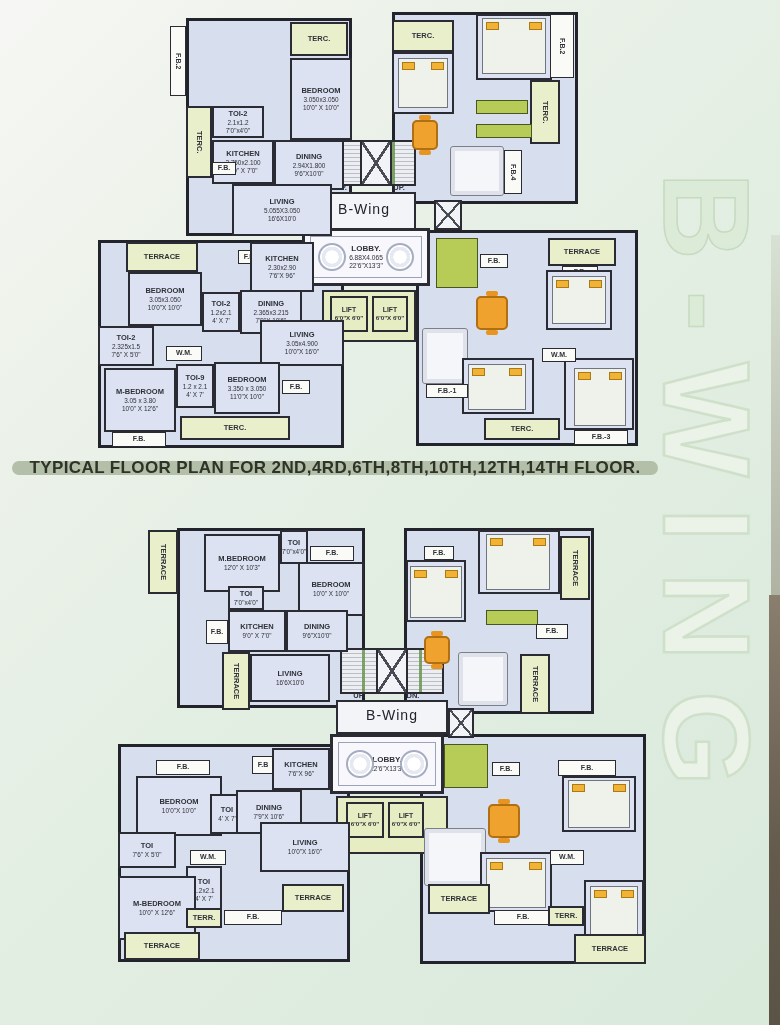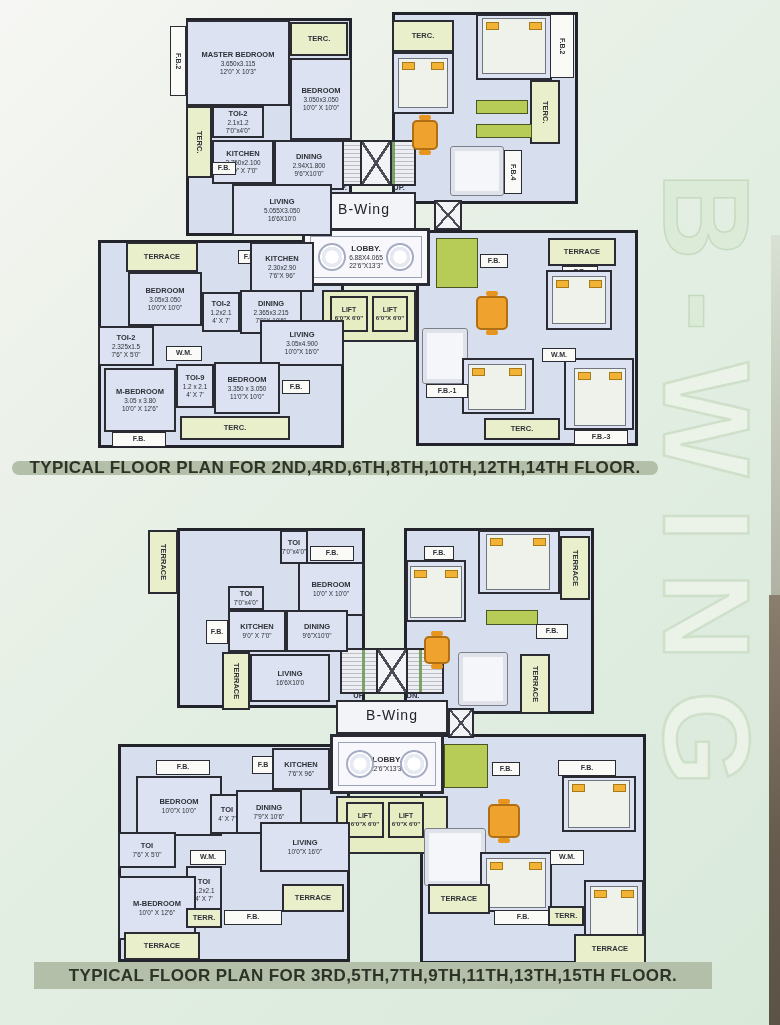--- a/index.html
+++ b/index.html
@@ -109,25 +109,20 @@
         <div class="ln dim">6'0"X 6'0"</div>
       </div>
       <div class="fp lift" style="left: 372px; top: 296px; width: 36px; height: 36px;">
         <div class="ln">LIFT</div>
         <div class="ln dim">6'0"X 6'0"</div>
       </div>
       <div class="fp shaft" style="left: 434px; top: 200px; width: 28px; height: 30px;"></div>
       <div class="fp label vert" style="left: 170px; top: 26px; width: 16px; height: 70px;">
         <div class="ln">F.B.2</div>
       </div>
-      <div class="fp room" style="left: 186px; top: 20px; width: 104px; height: 86px;">
-        <div class="ln">MASTER BEDROOM</div>
-        <div class="ln dim">3.650x3.115</div>
-        <div class="ln dim">12'0" X 10'3"</div>
-      </div>
       <div class="fp terrace" style="left: 290px; top: 22px; width: 58px; height: 34px;">
         <div class="ln">TERC.</div>
       </div>
       <div class="fp room" style="left: 290px; top: 58px; width: 62px; height: 82px;">
         <div class="ln">BEDROOM</div>
         <div class="ln dim">3.050x3.050</div>
         <div class="ln dim">10'0" X 10'0"</div>
       </div>
       <div class="fp terrace vert" style="left: 186px; top: 106px; width: 26px; height: 72px;">
         <div class="ln">TERC.</div>
@@ -296,20 +291,24 @@
         <div class="ln dim">6'0"X 6'0"</div>
       </div>
       <div class="fp lift" style="left: 388px; top: 802px; width: 36px; height: 36px;">
         <div class="ln">LIFT</div>
         <div class="ln dim">6'0"X 6'0"</div>
       </div>
       <div class="fp shaft" style="left: 448px; top: 708px; width: 26px; height: 30px;"></div>
       <div class="fp terrace vert" style="left: 148px; top: 530px; width: 30px; height: 64px;">
         <div class="ln">TERRACE</div>
       </div>
+      <div class="fp room" style="left: 204px; top: 534px; width: 76px; height: 58px;">
+        <div class="ln">M.BEDROOM</div>
+        <div class="ln dim">12'0" X 10'3"</div>
+      </div>
       <div class="fp room" style="left: 280px; top: 530px; width: 28px; height: 34px;">
         <div class="ln">TOI</div>
         <div class="ln dim">7'0"x4'0"</div>
       </div>
       <div class="fp label" style="left: 310px; top: 546px; width: 44px; height: 15px;">
         <div class="ln">F.B.</div>
       </div>
       <div class="fp room" style="left: 298px; top: 562px; width: 66px; height: 54px;">
         <div class="ln">BEDROOM</div>
         <div class="ln dim">10'0" X 10'0"</div>
@@ -434,16 +433,15 @@
         <div class="ln">F.B.</div>
       </div>
       <div class="fp terrace" style="left: 548px; top: 906px; width: 36px; height: 20px;">
         <div class="ln">TERR.</div>
       </div>
       <div class="fp terrace" style="left: 574px; top: 934px; width: 72px; height: 30px;">
         <div class="ln">TERRACE</div>
       </div>
     </div>
   <div class="banner banner-top">TYPICAL FLOOR PLAN FOR 2ND,4RD,6TH,8TH,10TH,12TH,14TH FLOOR.</div>
-  <div class="banner banner-bottom">TYPICAL FLOOR PLAN FOR 3RD,5TH,7TH,9TH,11TH,13TH,15TH FLOOR.</div>
   <div class="edge1"></div>
   <div class="edge2"></div>
 </div>
 
 </body></html>

